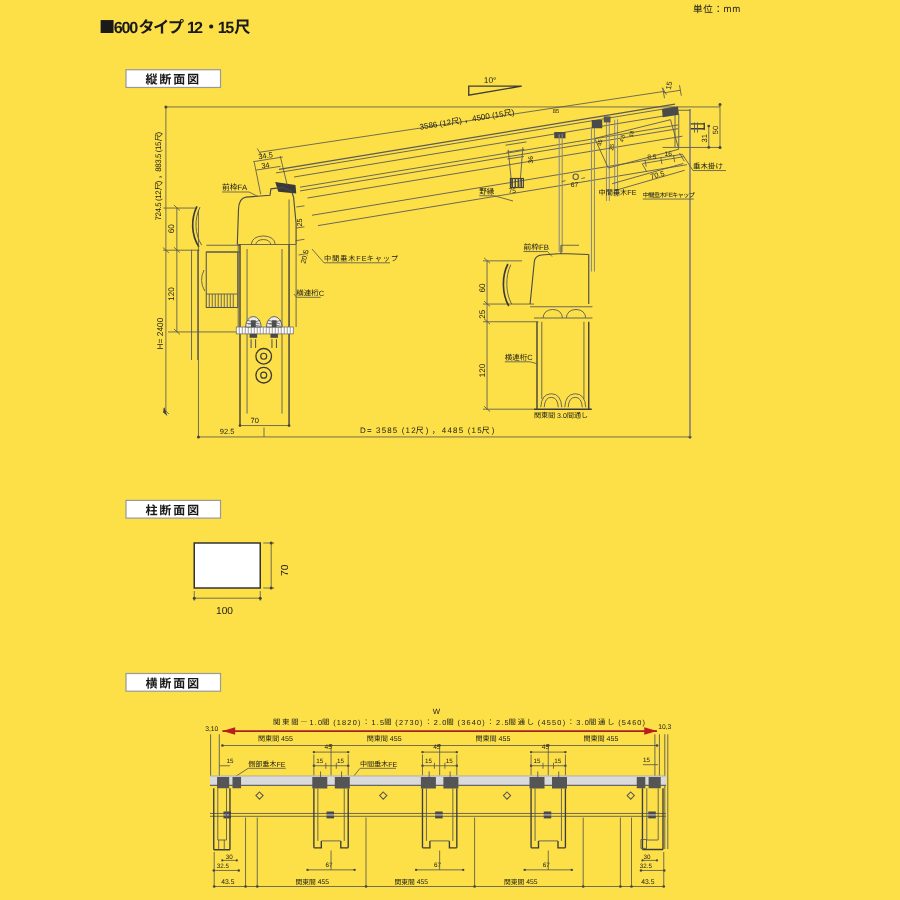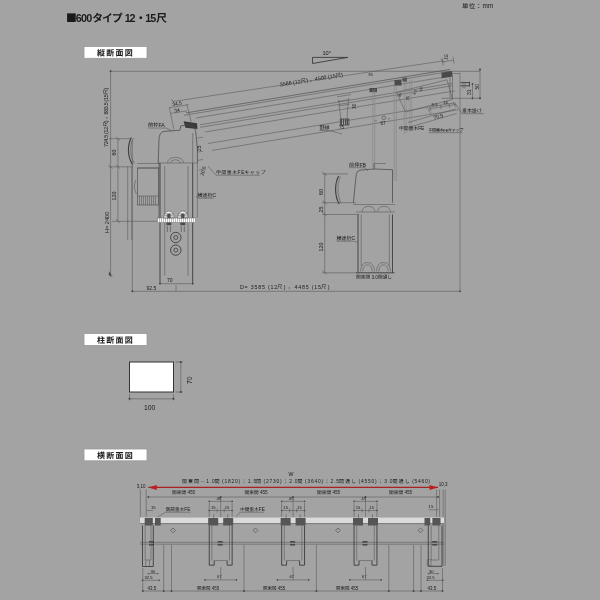--- a/index.html
+++ b/index.html
@@ -1,16 +1,16 @@
 <!DOCTYPE html>
 <html><head>
 <meta charset="utf-8">
 <style>
   html,body{margin:0;padding:0;background:#ffffff;}
-  #page{width:600px;height:600px;position:relative;background:#a3a3a3;
+  #page{width:600px;height:600px;position:relative;background:#fde047;
         font-family:"Liberation Sans", sans-serif;}
   svg{position:absolute;top:0;left:0;}
   text{fill:#1a1a1a;font-family:"Liberation Sans", sans-serif;}
   .thin{stroke:#5a5a5a;stroke-width:0.6;fill:none;}
   .med{stroke:#3c3c3c;stroke-width:0.9;fill:none;}
   .dim{stroke:#555;stroke-width:0.55;fill:none;}
   .wall{stroke:#7a7a7a;stroke-width:1;fill:none;}
 </style>
 </head>
 <body>

